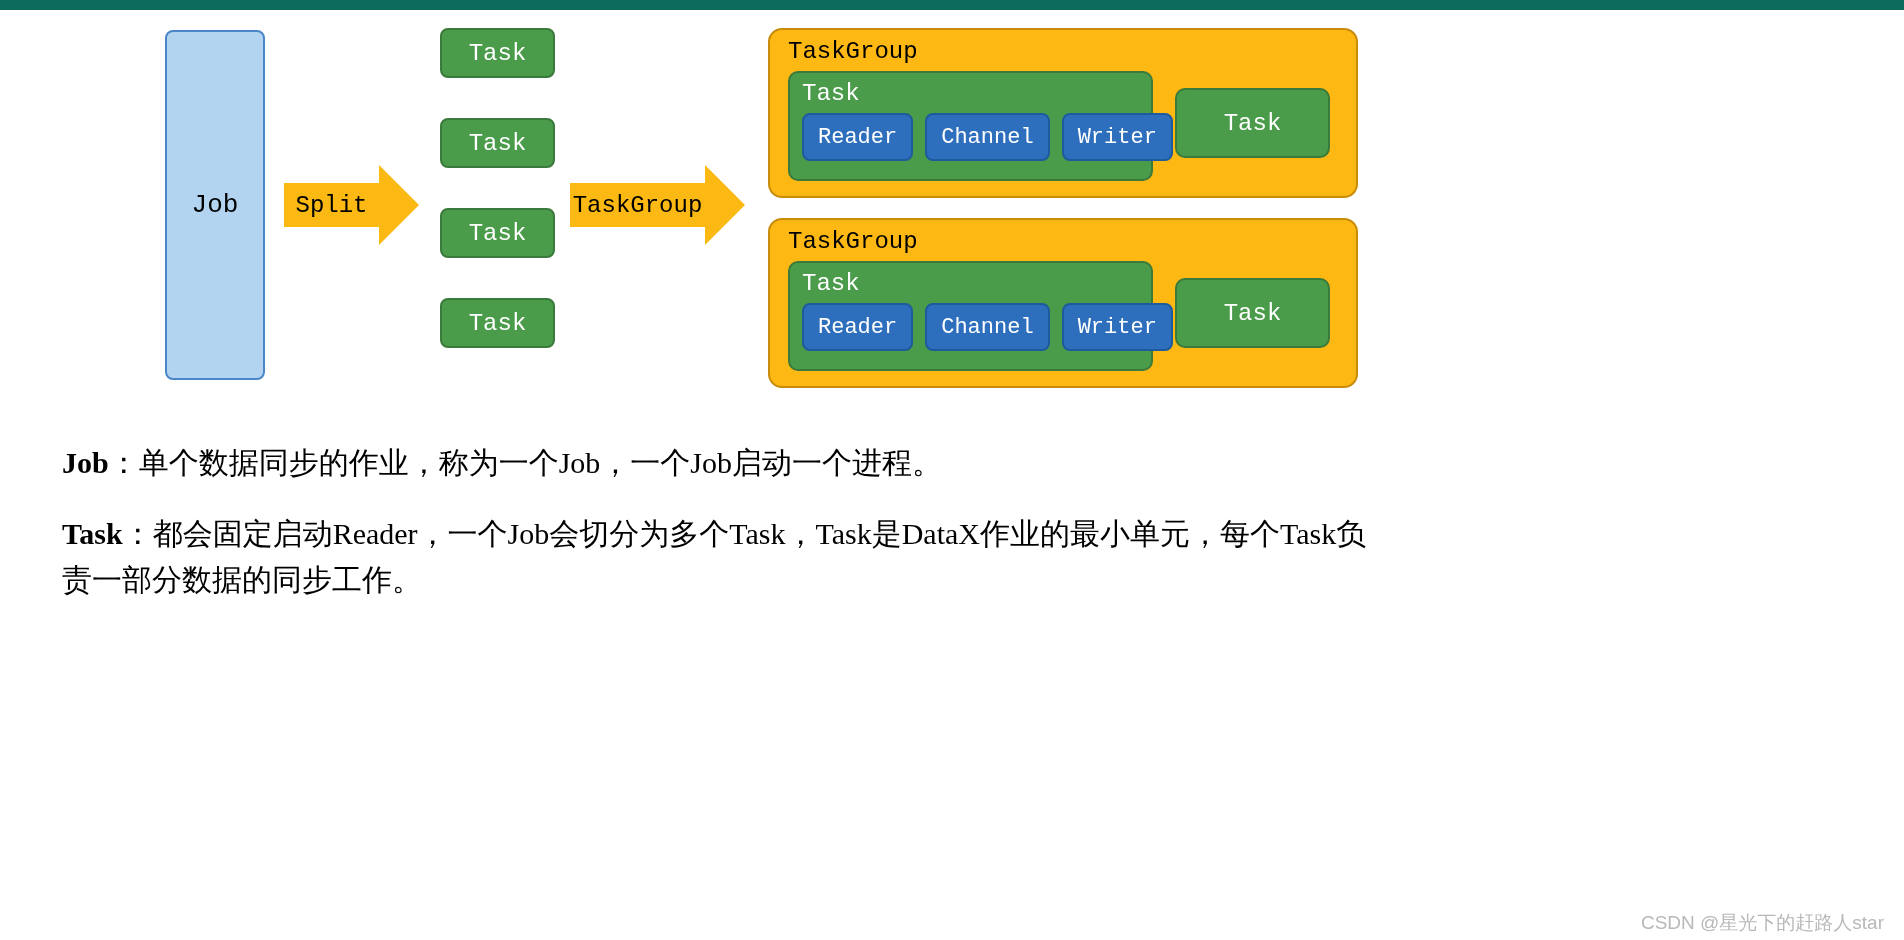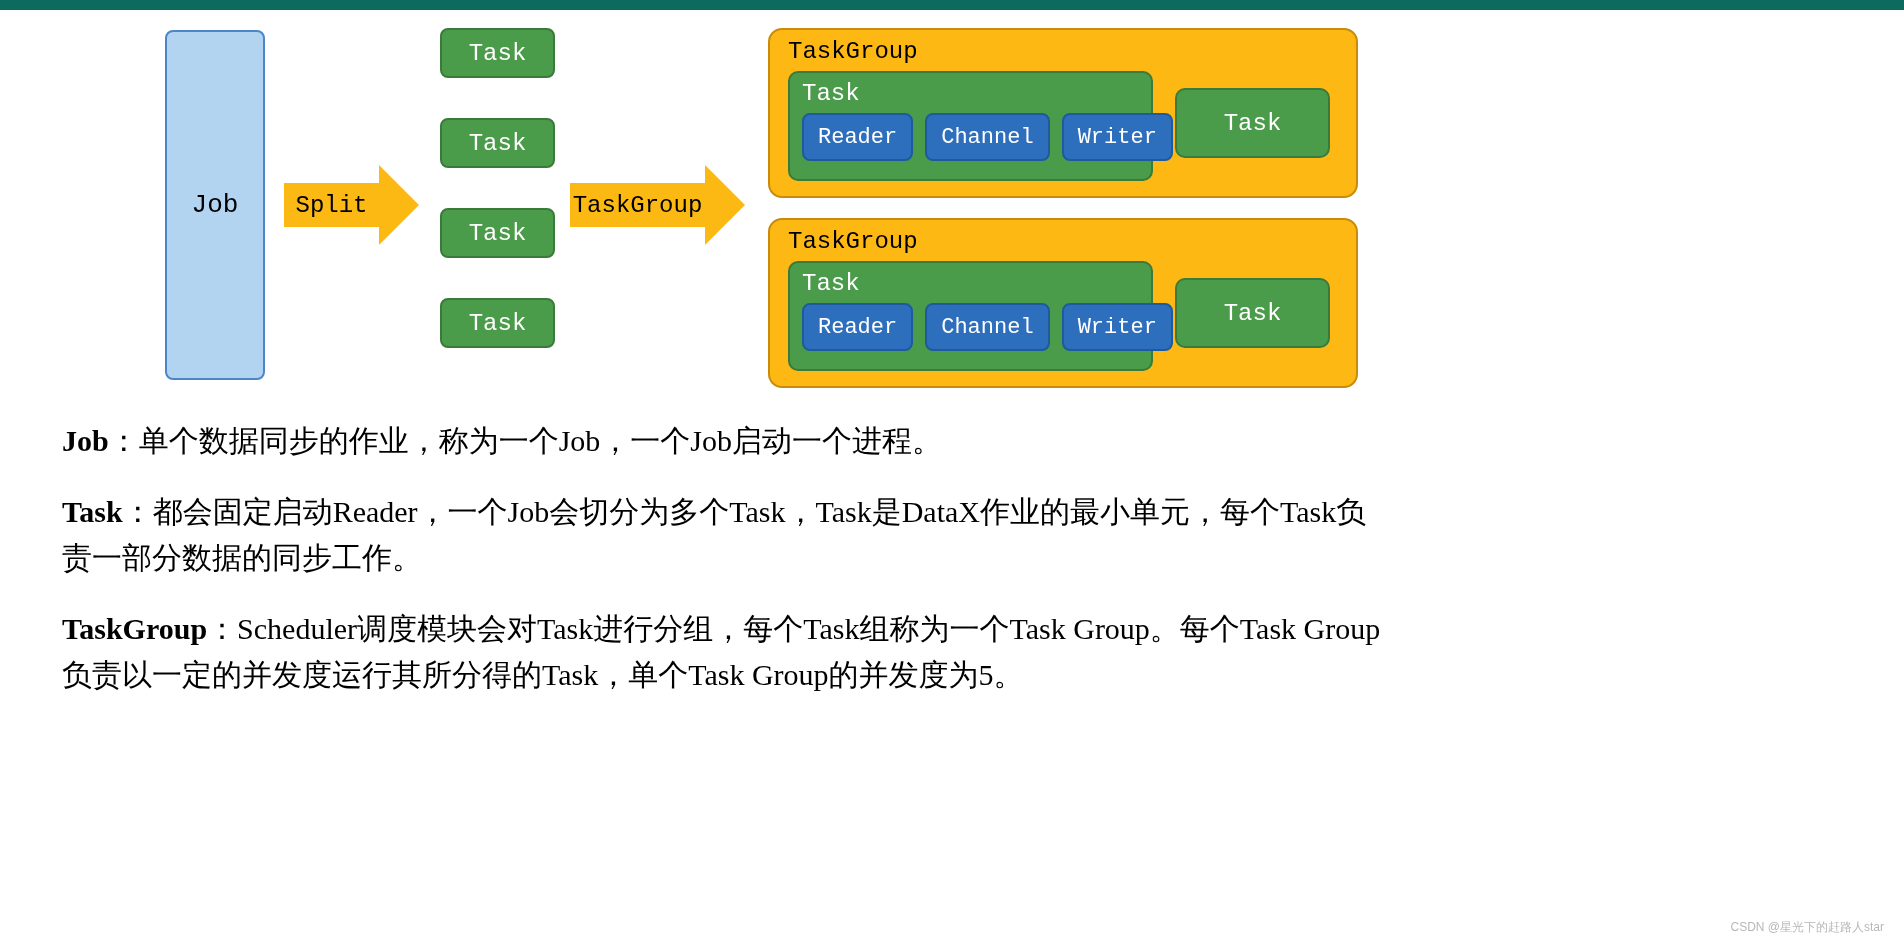--- a/index.html
+++ b/index.html
@@ -161,39 +161,39 @@
     font-family: Consolas, "Courier New", monospace;
     font-size: 24px;
     color: #fff;
     align-self: center;
     margin-top: -6px;
   }
   
   .descriptions {
     position: absolute;
     left: 62px;
-    top: 418px;
+    top: 440px;
     width: 1320px;
     font-size: 30px;
     line-height: 1.55;
     color: #000;
     font-family: "SimSun", "Microsoft YaHei", serif;
   }
   .descriptions p {
     margin-bottom: 24px;
   }
   .descriptions b {
     font-family: "Times New Roman", "SimSun", serif;
     font-weight: bold;
   }
   .watermark {
     position: absolute;
     right: 20px;
     bottom: 4px;
-    font-size: 12px;
+    font-size: 19px;
     color: #b8b8b8;
     font-family: "Microsoft YaHei", sans-serif;
   }
   .faint-bg-text {
     position: absolute;
     right: 60px;
     bottom: 20px;
     font-size: 60px;
     color: rgba(0,0,0,0.04);
     font-family: "KaiTi", "SimSun", serif;
@@ -264,19 +264,16 @@
   </div>
 </div>
 
 <div class="descriptions">
   <p>
     <b>Job</b><span>：单个数据同步的作业，称为一个Job，一个Job启动一个进程。</span>
   </p>
   <p>
     <b>Task</b><span>：都会固定启动Reader，一个Job会切分为多个Task，Task是DataX作业的最小单元，每个Task负责一部分数据的同步工作。</span>
   </p>
-  <p>
-    <b>TaskGroup</b><span>：Scheduler调度模块会对Task进行分组，每个Task组称为一个Task Group。每个Task Group负责以一定的并发度运行其所分得的Task，单个Task Group的并发度为5。</span>
-  </p>
 </div>
 
 <div class="faint-bg-text"></div>
 <div class="watermark">CSDN @星光下的赶路人star</div>
 
 </body></html>

